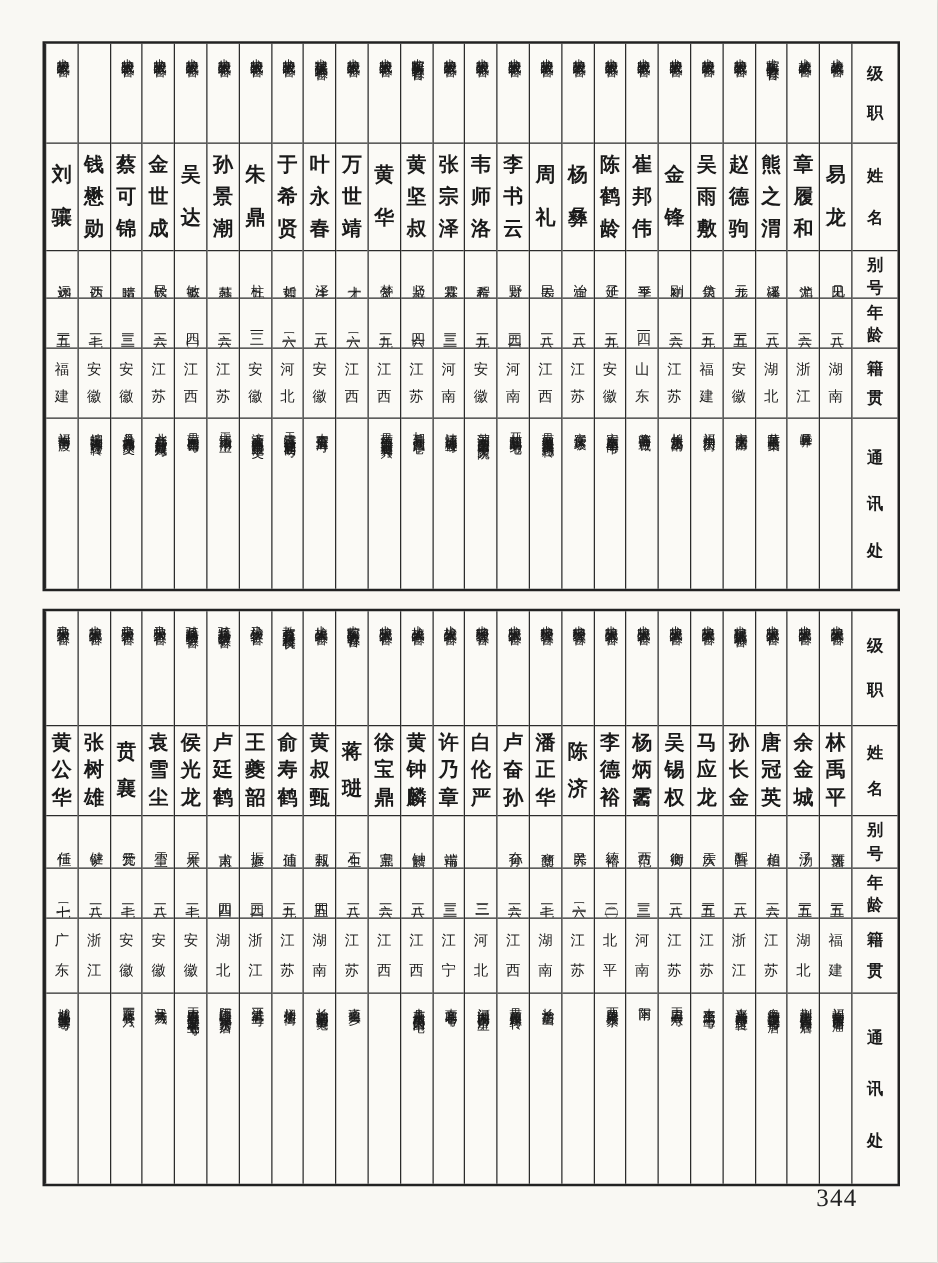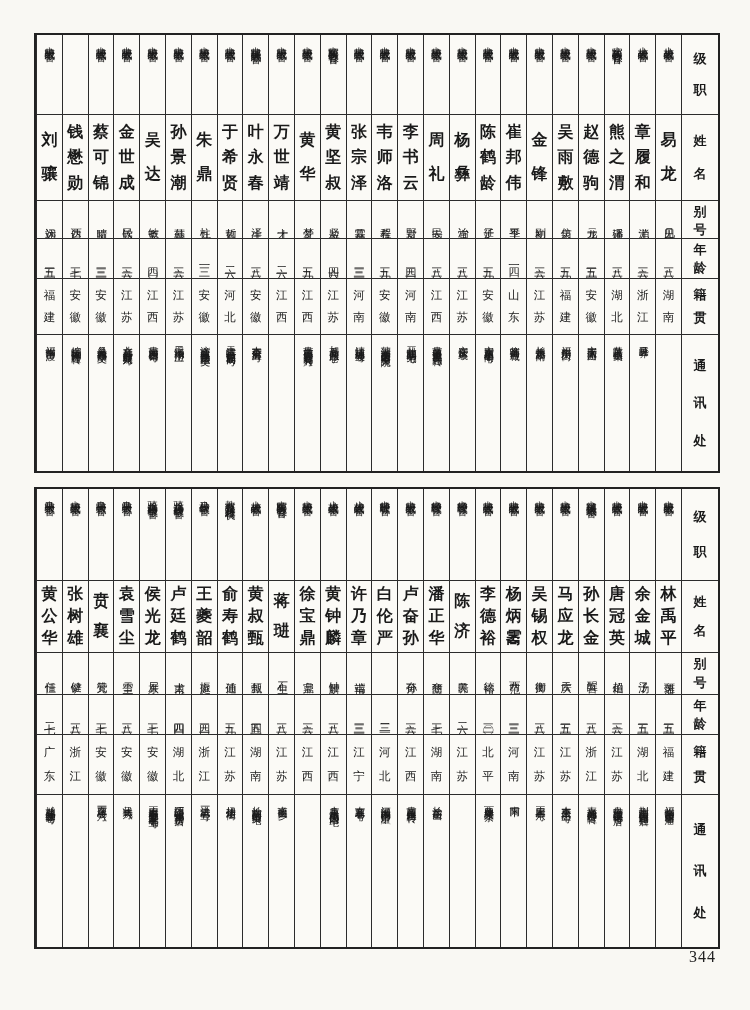--- a/index.html
+++ b/index.html
@@ -52,22 +52,22 @@
 
   
   #table-1 .c-rank{height:92px;}
   #table-1 .c-name{height:72px;}
   #table-1 .c-alias{height:42px;}
   #table-1 .c-age{height:40px;}
   #table-1 .c-origin{height:60px;}
   #table-1 .c-addr{flex:1 1 auto;}
 
   .pagenum{
-    position:absolute;top:948px;right:34px;
-    font-size:16px;letter-spacing:1px;color:#222;
+    position:absolute;top:948px;right:64px;
+    font-size:20px;letter-spacing:1px;color:#222;
     font-family:"Liberation Serif","DejaVu Serif",serif;
   }
 </style>
 </head>
 <body>
 
 <div class="page">
   <div class="scan-table" id="table-0">
       <div class="col hcol">
         <div class="cell c-rank spread">

